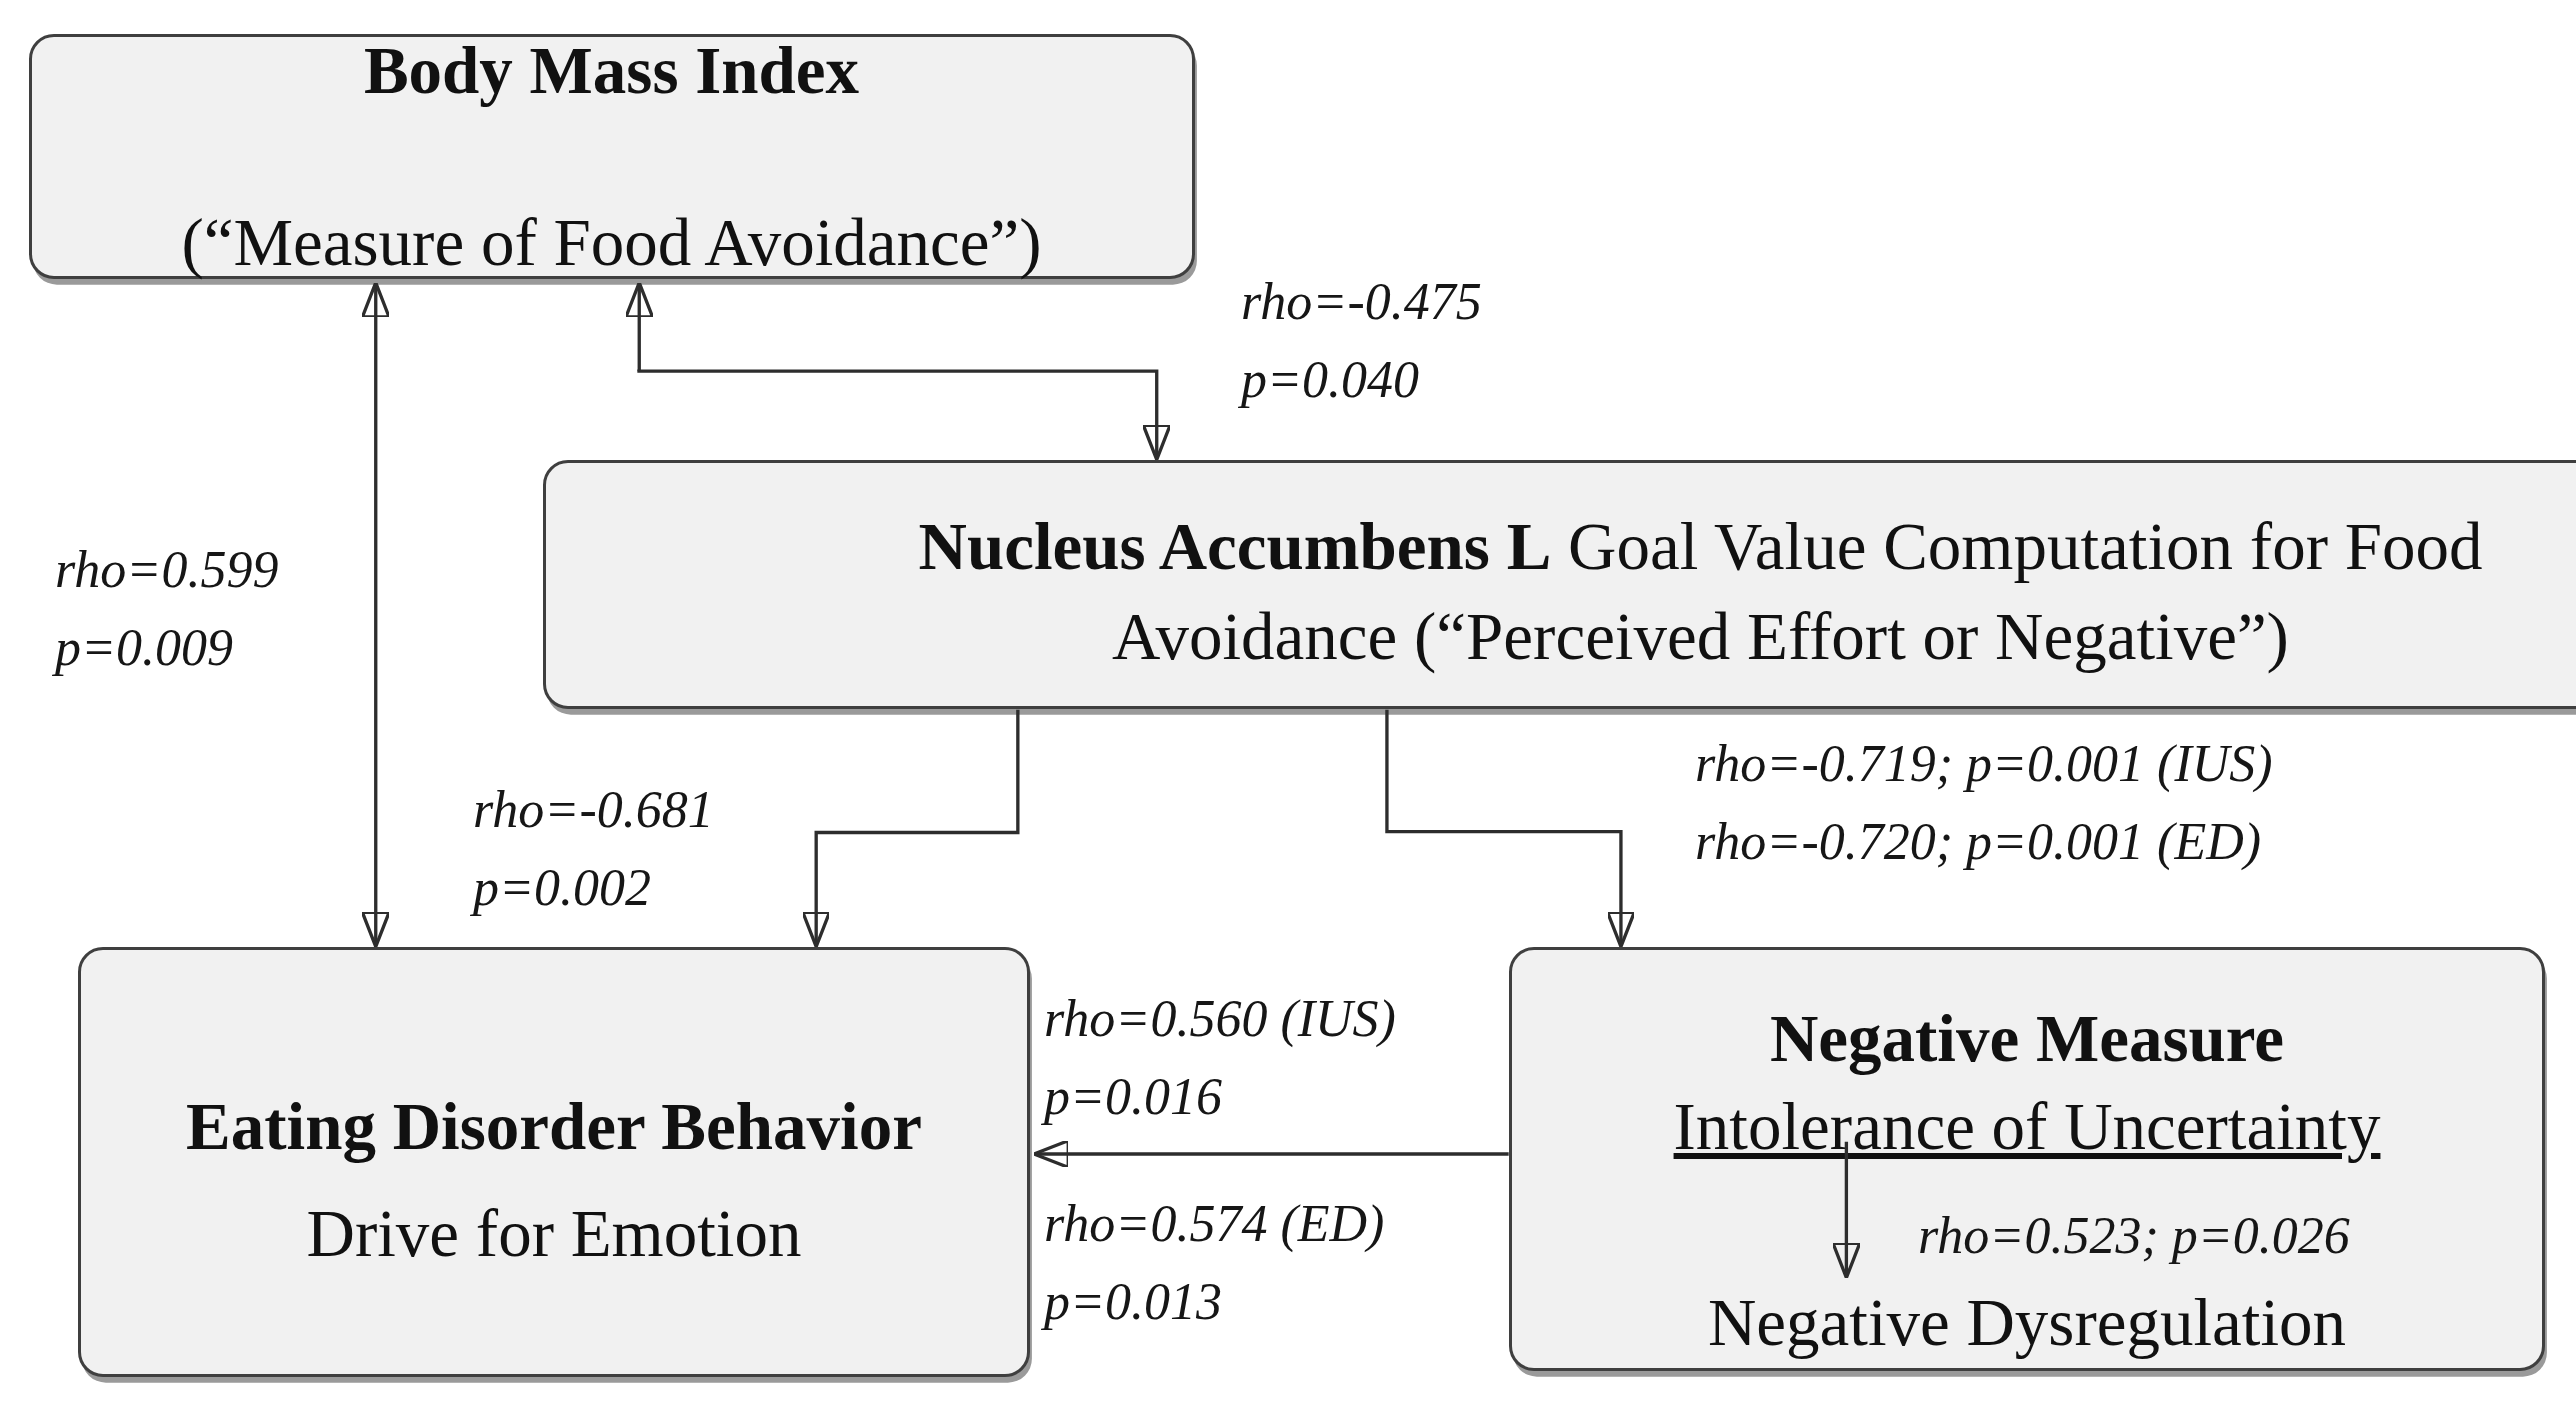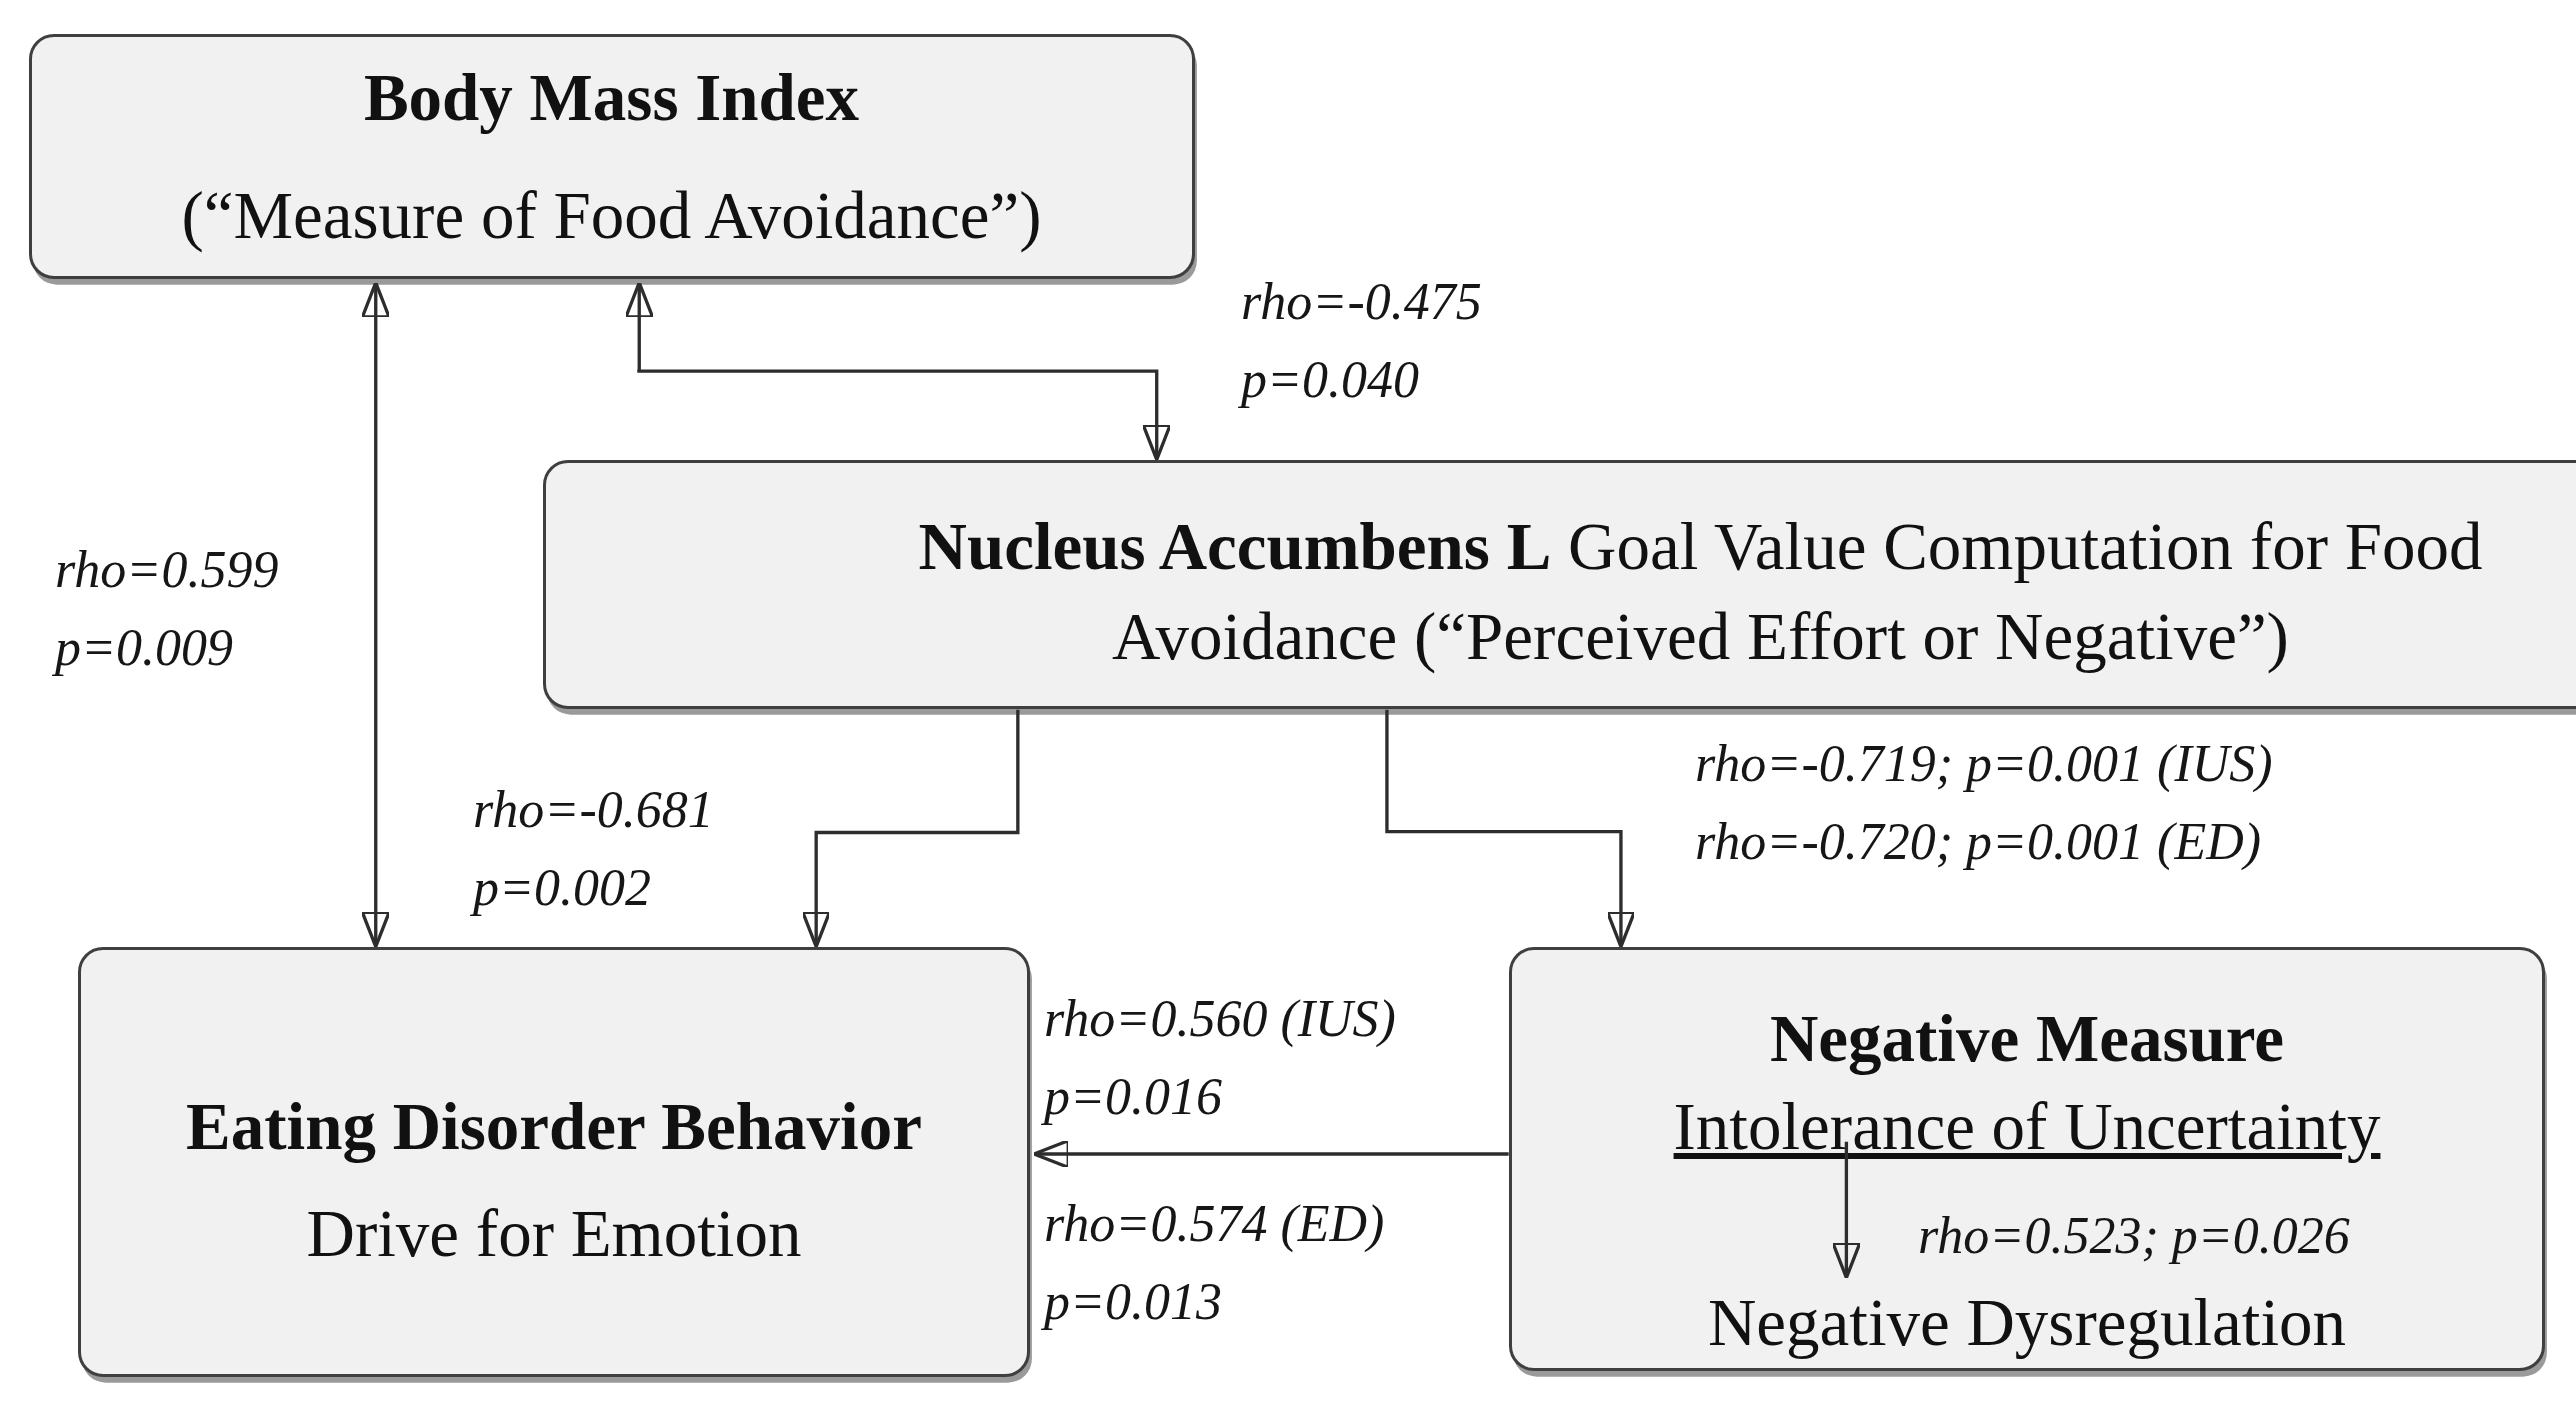--- a/index.html
+++ b/index.html
@@ -17,21 +17,21 @@
     background:var(--box-fill,#f1f1f1);
     border:3.8px solid var(--box-border,#3f3f3f);
     border-radius:25px;
     box-shadow:2.9px 6.7px 0 -1px #9a9a9a;
     display:flex;flex-direction:column;
     align-items:center;justify-content:center;
     text-align:center;
     font-size:67px;line-height:1.0;
   }
   .node .bold{font-weight:bold;}
-  #bmi-node{left:28.5px;top:34px;width:1166px;height:245px;row-gap:51px;}
+  #bmi-node{left:28.5px;top:34px;width:1166px;height:245px;row-gap:51px;justify-content:space-between;}
   #nacc-node{left:543px;top:460px;width:2315px;height:249px;row-gap:23px;padding-top:13px;}
   #nacc-node .line{white-space:nowrap;}
   #ed-node{left:78px;top:947px;width:952px;height:430px;row-gap:48px;padding-top:32px;justify-content:flex-start;}
   #ed-node{padding-top:143px;gap:40px;}
   #ne-node{left:1509px;top:947px;width:1036px;height:424px;display:block;}
   #ne-node .ne-title{position:absolute;left:0;right:0;top:55px;font-weight:bold;}
   #ne-node .ne-item1{position:absolute;left:0;right:0;top:143px;text-decoration:underline;}
   #ne-node .ne-item2{position:absolute;left:0;right:0;top:339px;}
   .edge-label{
     position:absolute;

